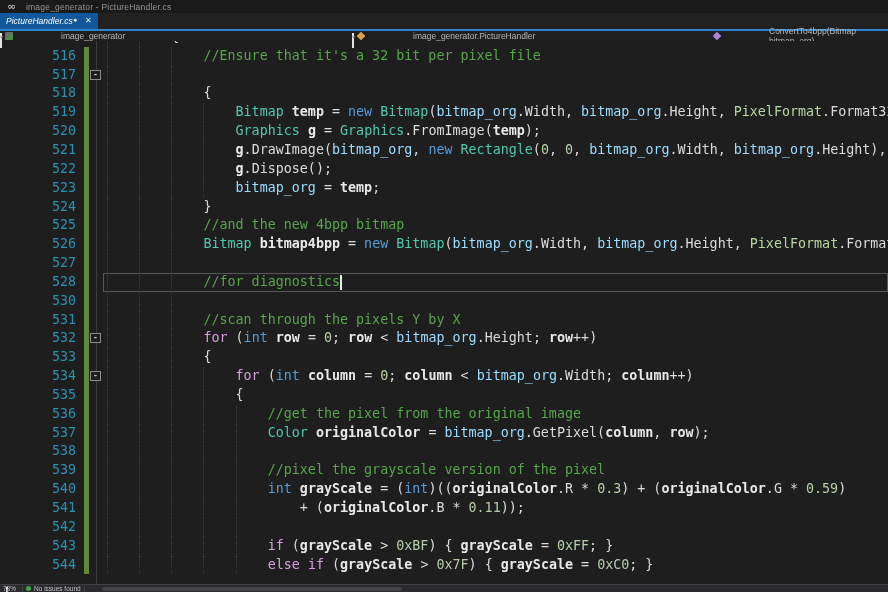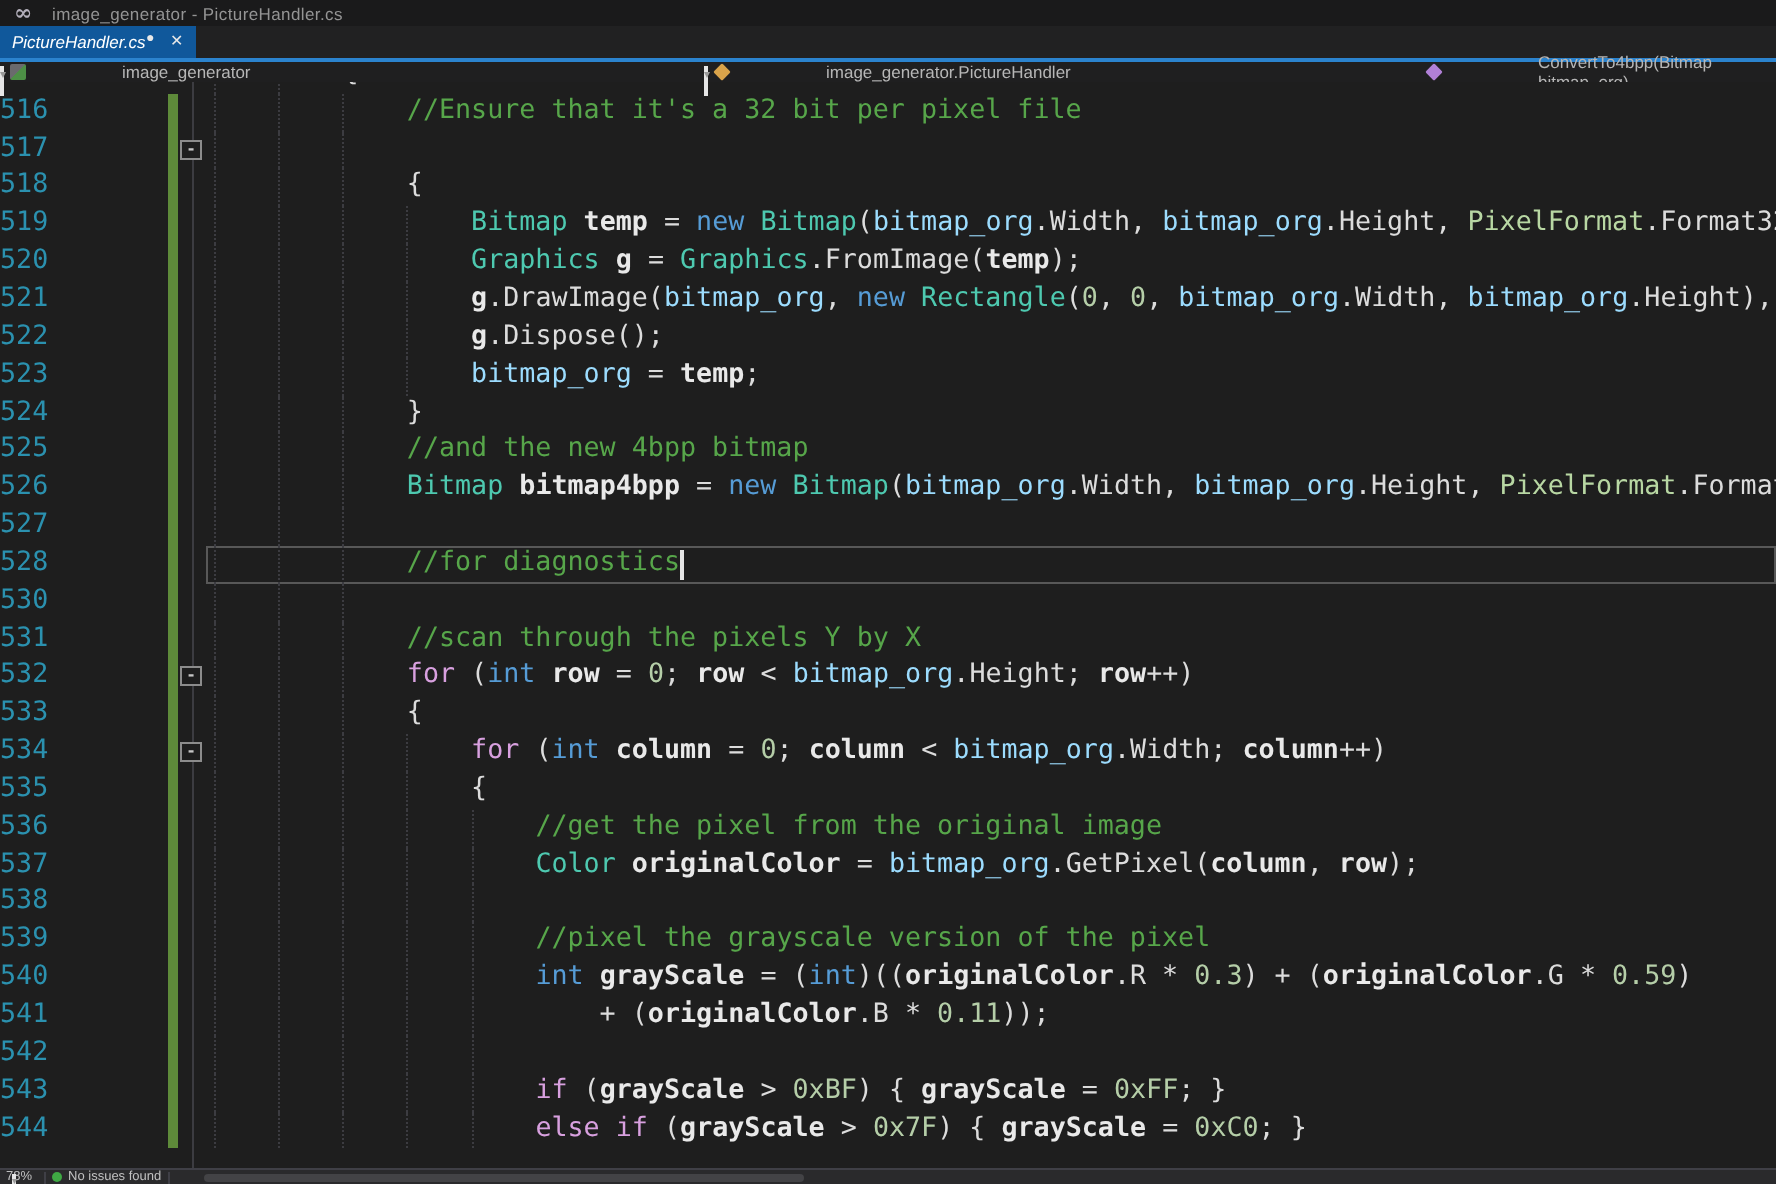--- a/index.html
+++ b/index.html
@@ -31,21 +31,21 @@
   .ico-method{background:#B180D7;transform:rotate(45deg) scale(.78);border-radius:1px;}
 
   
   #editor{position:absolute;left:0;top:41px;width:888px;height:543px;background:var(--editor-bg);overflow:hidden;}
   #outline-line{position:absolute;left:96px;top:0;bottom:0;width:1px;background:#3C3C41;}
   #code-lines{position:absolute;left:0;top:-13.1px;width:100%;}
   .row{position:relative;height:18.857px;line-height:18.857px;
        font-family:"DejaVu Sans Mono",monospace;font-size:13.35px;}
   .row.current::before{content:"";position:absolute;left:103px;right:0;top:0;bottom:0;
        border:1px solid #585858;box-sizing:border-box;}
-  .ln{position:absolute;left:0;top:0;width:76px;color:var(--line-number);}
+  .ln{position:absolute;left:0;top:0;width:76px;text-align:right;color:var(--line-number);}
   .chg{position:absolute;left:84px;top:0;bottom:0;width:5px;background:var(--change-bar);}
   .fold{position:absolute;left:90px;top:4px;width:11px;height:10px;box-sizing:border-box;
         border:1px solid #8C8C8C;background:#1E1E1E;color:#C5C5C5;
         font:700 8px/8px "DejaVu Sans Mono",monospace;text-align:center;z-index:3;}
   .guide{position:absolute;top:0;bottom:0;width:0;border-left:1px dotted #3C3C41;}
   .code{position:absolute;left:107px;top:0;white-space:pre;z-index:2;}
   .caret{position:absolute;top:2px;height:15px;width:1.5px;background:#E6E6E6;z-index:4;}
 
   .tk-d{color:var(--tk-d);} .tk-c{color:var(--tk-c);} .tk-k{color:var(--tk-k);}
   .tk-f{color:var(--tk-f);} .tk-t{color:var(--tk-t);} .tk-e{color:var(--tk-e);}

